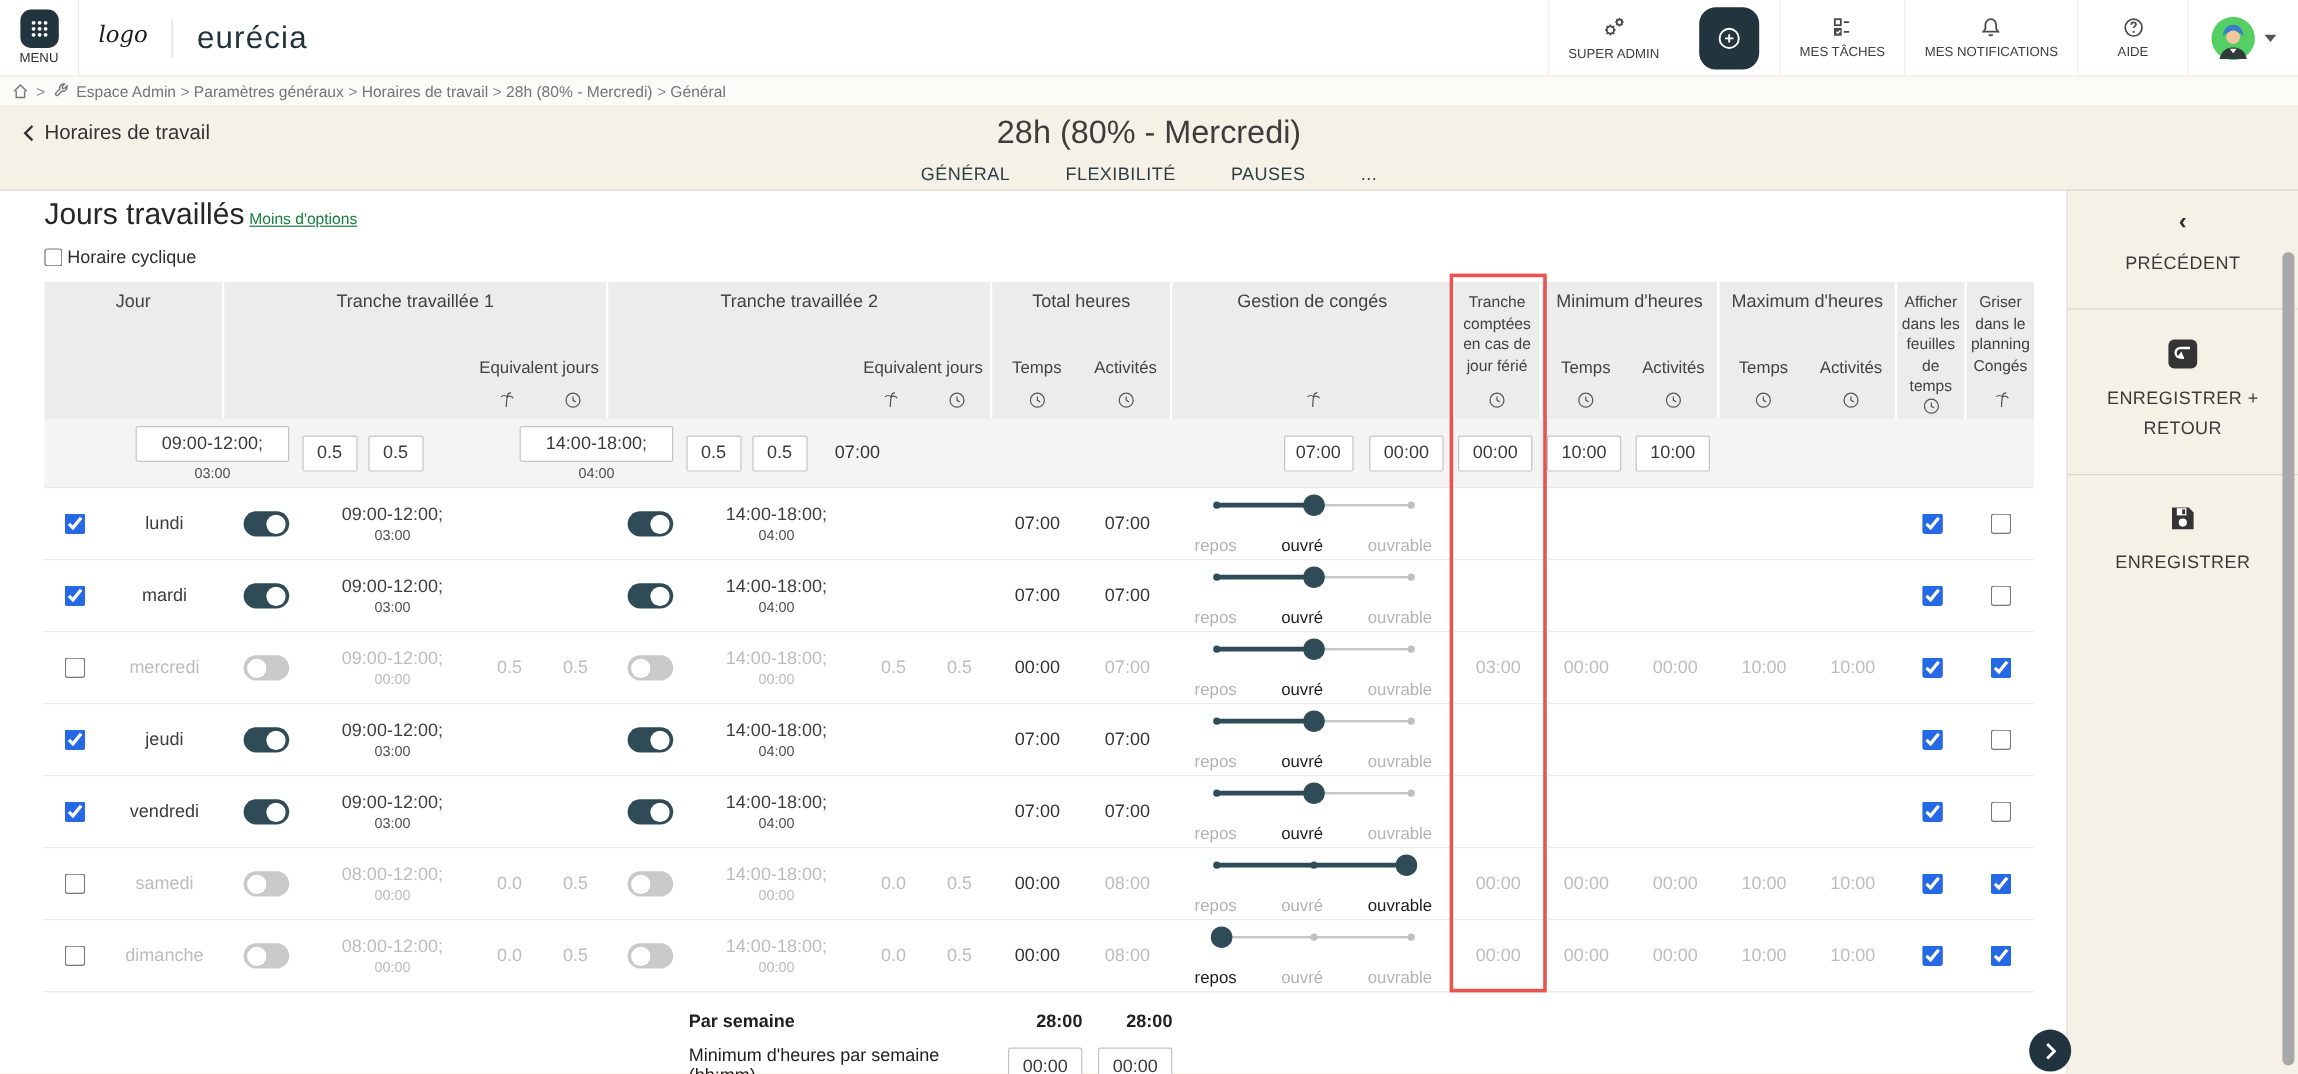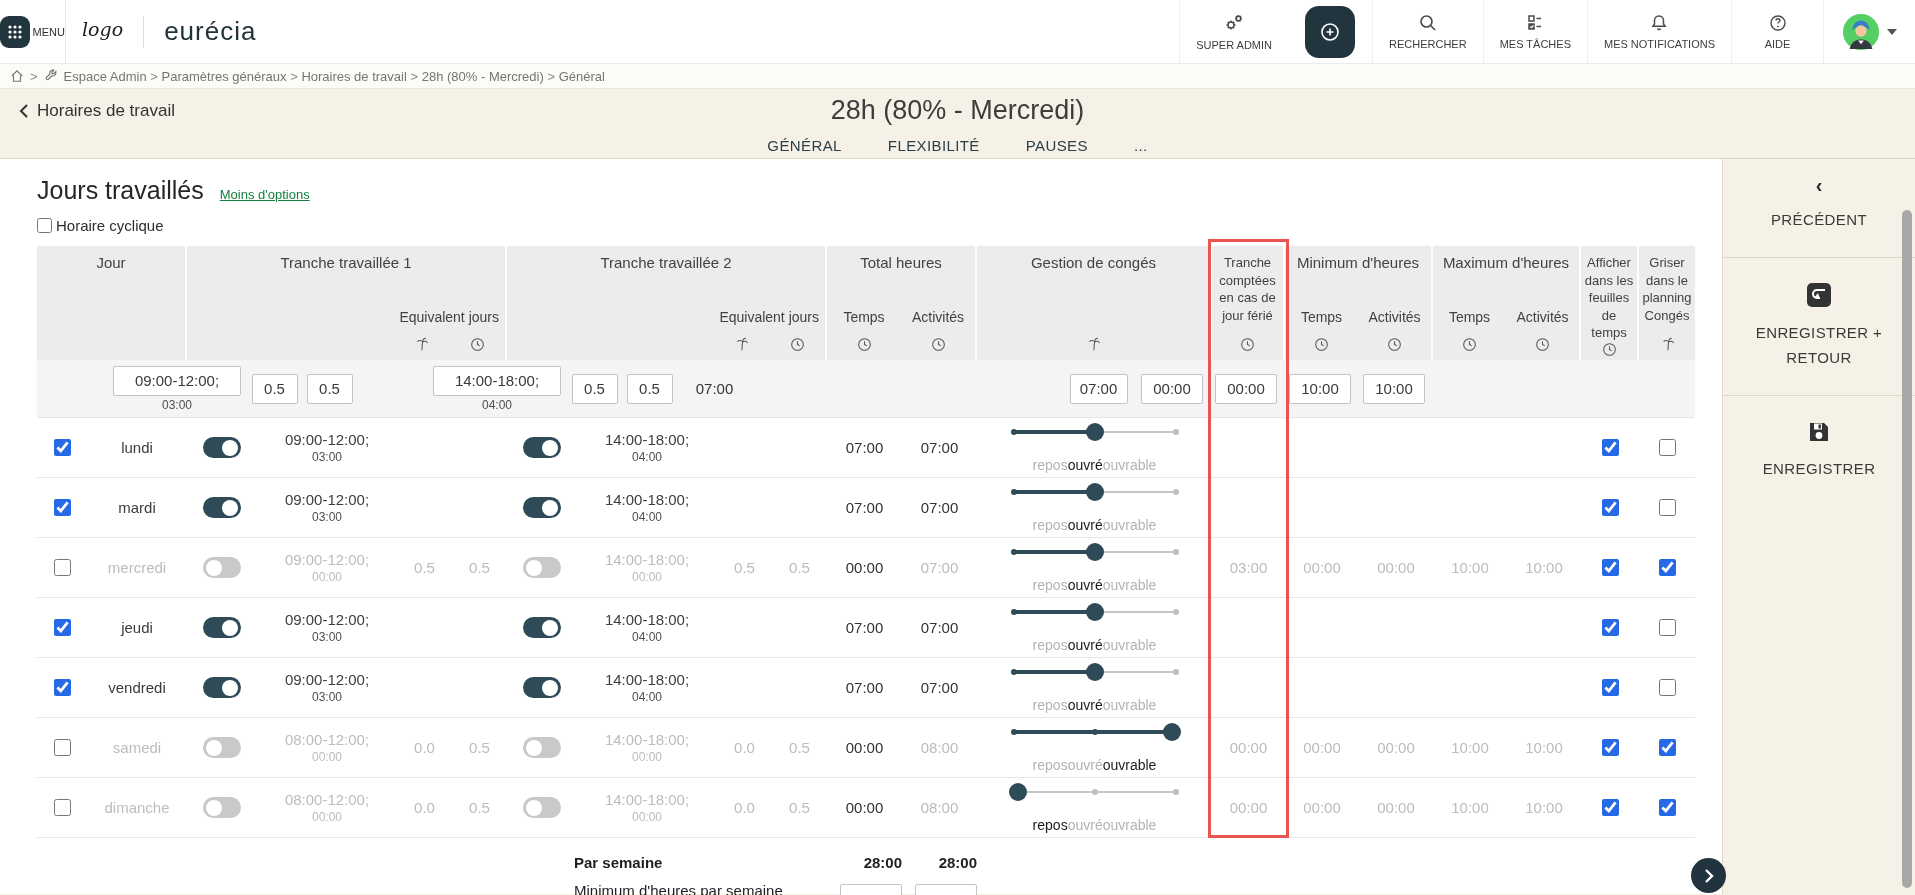--- a/index.html
+++ b/index.html
@@ -2,21 +2,21 @@
 <html><head>
 <meta charset="utf-8">
 <style>
   *{margin:0;padding:0;box-sizing:border-box}
   html,body{width:1915px;height:895px;overflow:hidden}
   body{font-family:"Liberation Sans",sans-serif;background:#f5f1e6;color:#3a3a3a;position:relative}
   svg{display:block}
 
   
   .topbar{height:64px;background:#fff;border-bottom:1px solid #ececec;display:flex;align-items:stretch}
-  .menu-cell{width:66px;border-right:1px solid #e9e9e9;display:flex;flex-direction:row;align-items:center;justify-content:center;gap:3px;cursor:pointer}
+  .menu-cell{width:66px;border-right:1px solid #e9e9e9;display:flex;flex-direction:column;align-items:center;justify-content:center;gap:3px;cursor:pointer}
   .menu-sq{width:32px;height:32px;background:#22353f;border-radius:9px;display:flex;align-items:center;justify-content:center}
   .menu-label{font-size:11px;color:#2e2e2e}
   .logo-script{font-family:"DejaVu Serif",serif;font-style:italic;font-size:19px;color:#1c1c1c;margin:0 0 6px 16px;align-self:center}
   .logo-div{width:1px;height:32px;background:#ddd;align-self:center;margin:0 20px}
   .brand{font-size:26px;letter-spacing:1px;color:#23333b;align-self:center}
   .topnav{margin-left:auto;display:flex;align-items:stretch}
   .nav-item{display:flex;flex-direction:column;align-items:center;justify-content:center;gap:5px;border-left:1px solid #efefef;padding:0 16px;min-width:92px;cursor:pointer}
   .nav-item .nlabel{font-size:11px;color:#3d3d3d;white-space:nowrap}
   .addbtn{width:50px;height:52px;background:#22353f;border-radius:14px;display:flex;align-items:center;justify-content:center;align-self:center;margin:0 17px}
   .avatar-cell{display:flex;align-items:center;gap:7px;padding:0 18px;border-left:1px solid #efefef;cursor:pointer}
@@ -30,21 +30,21 @@
   
   .titleband{height:70px;position:relative;border-bottom:1px solid #d8d4c7}
   .backlink{position:absolute;left:18px;top:12px;font-size:17px;color:#333;display:flex;align-items:center;gap:8px;cursor:pointer}
   .ptitle{text-align:center;font-size:27px;color:#3d3d3d;padding-top:6px}
   .tabs{position:absolute;bottom:4px;left:0;right:0;display:flex;justify-content:center;gap:46px;font-size:15px;color:#2c3e46;letter-spacing:.4px}
   .tab{cursor:pointer}
 
   
   .main{display:flex;height:735px}
   .content{width:1722px;background:#fff;padding:4px 0 0 37px;position:relative}
-  .h2row{display:flex;align-items:baseline;gap:16px;margin-top:13px}
+  .h2row{display:flex;align-items:baseline;gap:4px;margin-top:2px}
   .h2row h2{font-size:25px;font-weight:400;color:#262626}
   .optlink{font-size:13px;color:#15803d;text-decoration:underline;cursor:pointer}
   .cycrow{margin-top:12px;display:flex;align-items:center;gap:4px;font-size:15px;color:#2e2e2e}
   .cycrow input{width:15px;height:15px}
 
   
   .table-wrap{position:relative;margin-top:12px;width:1658px}
   .cell{display:flex;align-items:center;justify-content:center}
   .c-check{width:50px}.c-day{width:100px}.c-tog{width:70px}.c-time{width:140px}.c-eq{width:55px}
   .c-temps{width:75px}.c-act{width:75px}.c-gest{width:235px}.c-ferie{width:73px}.c-min{width:74px}
@@ -96,21 +96,21 @@
   .track::before{content:'';position:absolute;left:4px;right:4px;top:8px;height:2px;background:#c6c6c6}
   .dot{position:absolute;top:6px;width:6px;height:6px;border-radius:50%;background:#bfbfbf}
   .d0{left:2px}.d1{left:50%;transform:translateX(-50%)}.d2{right:2px}
   .fill{position:absolute;top:7px;left:4px;height:4px;background:#2e4b57;border-radius:2px;width:0}
   .pos-1 .fill{width:calc(50% - 4px)}
   .pos-2 .fill{width:calc(100% - 8px)}
   .pos-1 .d0{background:#2e4b57}
   .pos-2 .d0,.pos-2 .d1{background:#2e4b57}
   .thumb{position:absolute;top:0;width:18px;height:18px;border-radius:50%;background:#2e4b57}
   .pos-0 .thumb{left:0}.pos-1 .thumb{left:50%;transform:translateX(-50%)}.pos-2 .thumb{right:0}
-  .slabels{display:flex;justify-content:center;width:198px;margin-left:-13px;margin-top:16px;font-size:14px;color:#b3b3b3}
+  .slabels{display:flex;justify-content:space-between;width:198px;margin-left:-13px;margin-top:16px;font-size:14px;color:#b3b3b3}
   .sl.active{color:#1c1c1c}
 
   
   .redbox{position:absolute;left:1171px;top:-7px;width:81px;height:599px;border:3px solid #e8544f;pointer-events:none}
 
   
   .frow{display:flex;align-items:center;margin-left:537px}
   .frow1{margin-top:8px;height:32px}
   .frow2{margin-top:4px}
   .flabel{width:253px;font-size:15px;color:#1f1f1f}
@@ -169,29 +169,20 @@
     <div class="addbtn">
       <span>
         <svg width="24" height="24" viewBox="0 0 24 24" fill="none" stroke="#fff" stroke-width="1.6">
             <circle cx="12" cy="12" r="8"></circle>
             <path d="M12 8.5v7M8.5 12h7"></path>
           </svg>
       </span>
     </div>
     <div class="nav-item">
       <span>
-        <svg width="20" height="20" viewBox="0 0 20 20" fill="none" stroke="#4a4a4a" stroke-width="1.6">
-            <circle cx="8.5" cy="8.5" r="5.5"></circle>
-            <path d="M12.8 12.8 17 17"></path>
-          </svg>
-      </span>
-      <span class="nlabel">RECHERCHER</span>
-    </div>
-    <div class="nav-item">
-      <span>
         <svg width="20" height="20" viewBox="0 0 20 20" fill="none" stroke="#4a4a4a" stroke-width="1.5">
             <rect x="4" y="3" width="5" height="5"></rect>
             <path d="M11.5 5.5H16"></path>
             <rect x="4" y="11" width="5" height="5" fill="#4a4a4a"></rect>
             <path d="M5.3 13.5l1.2 1.2 2-2.2" stroke="#fff" stroke-width="1.2"></path>
             <path d="M11.5 13.5H16"></path>
           </svg>
       </span>
       <span class="nlabel">MES TÂCHES</span>
     </div>

